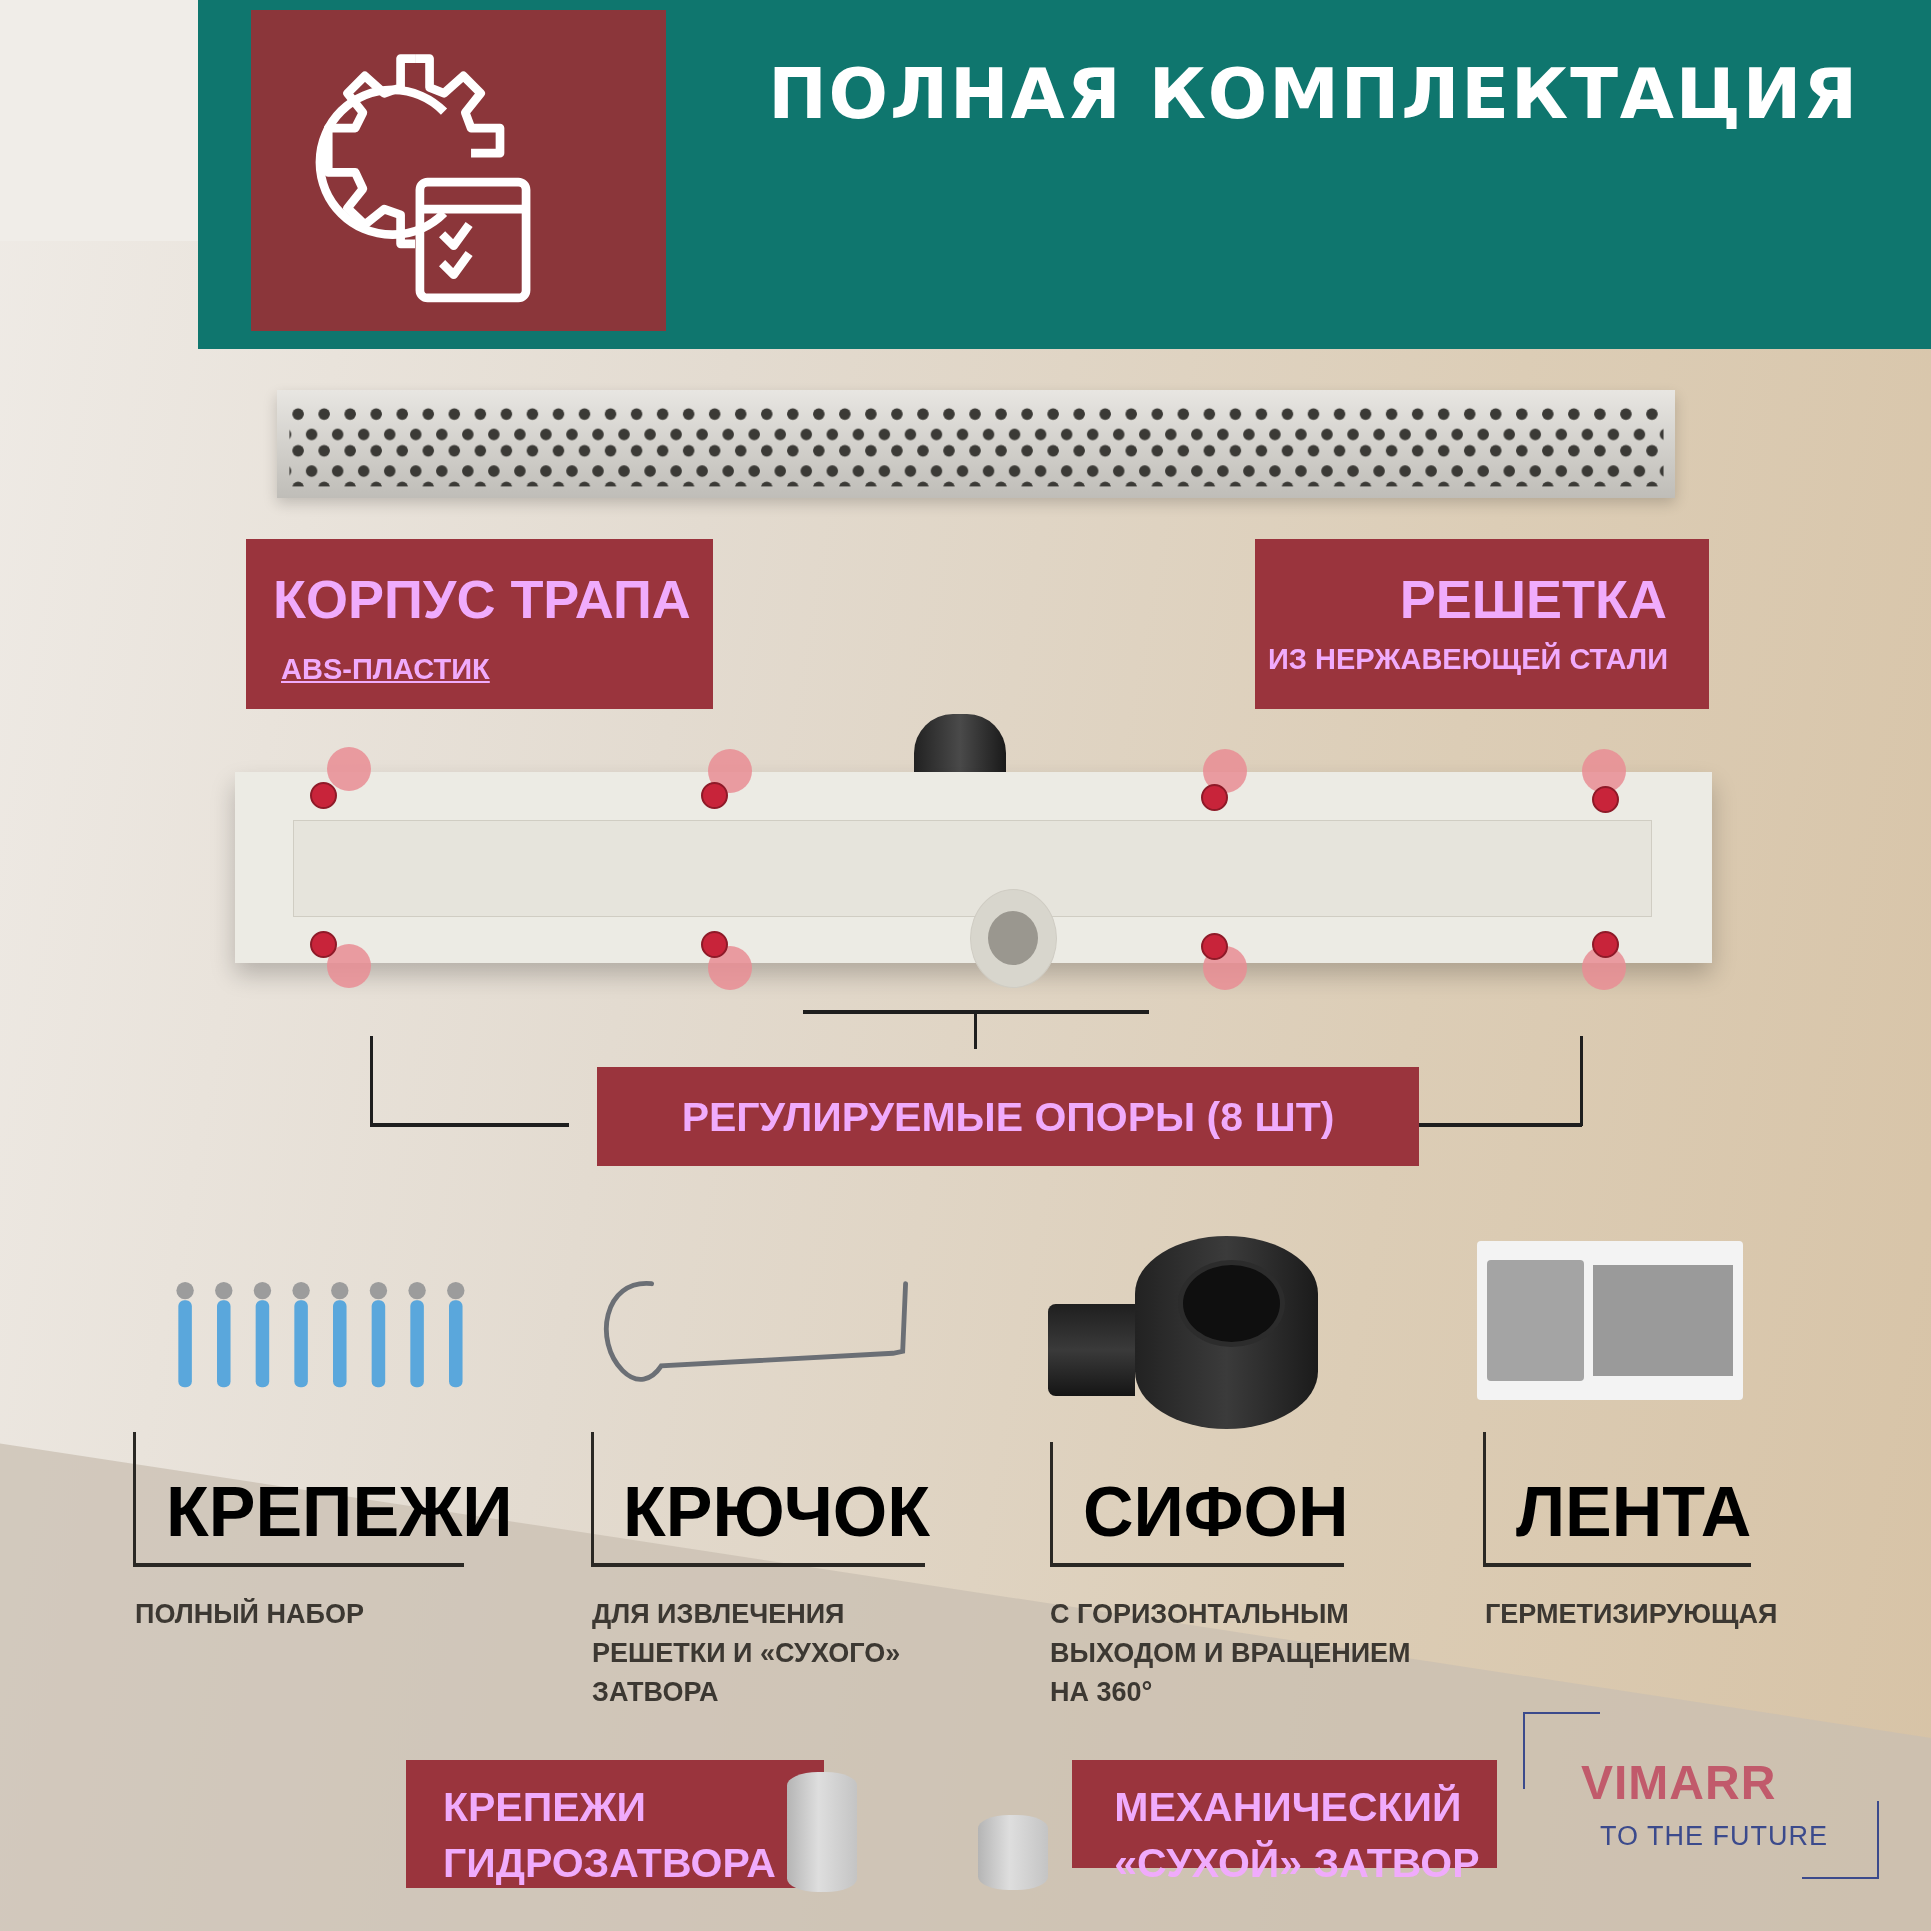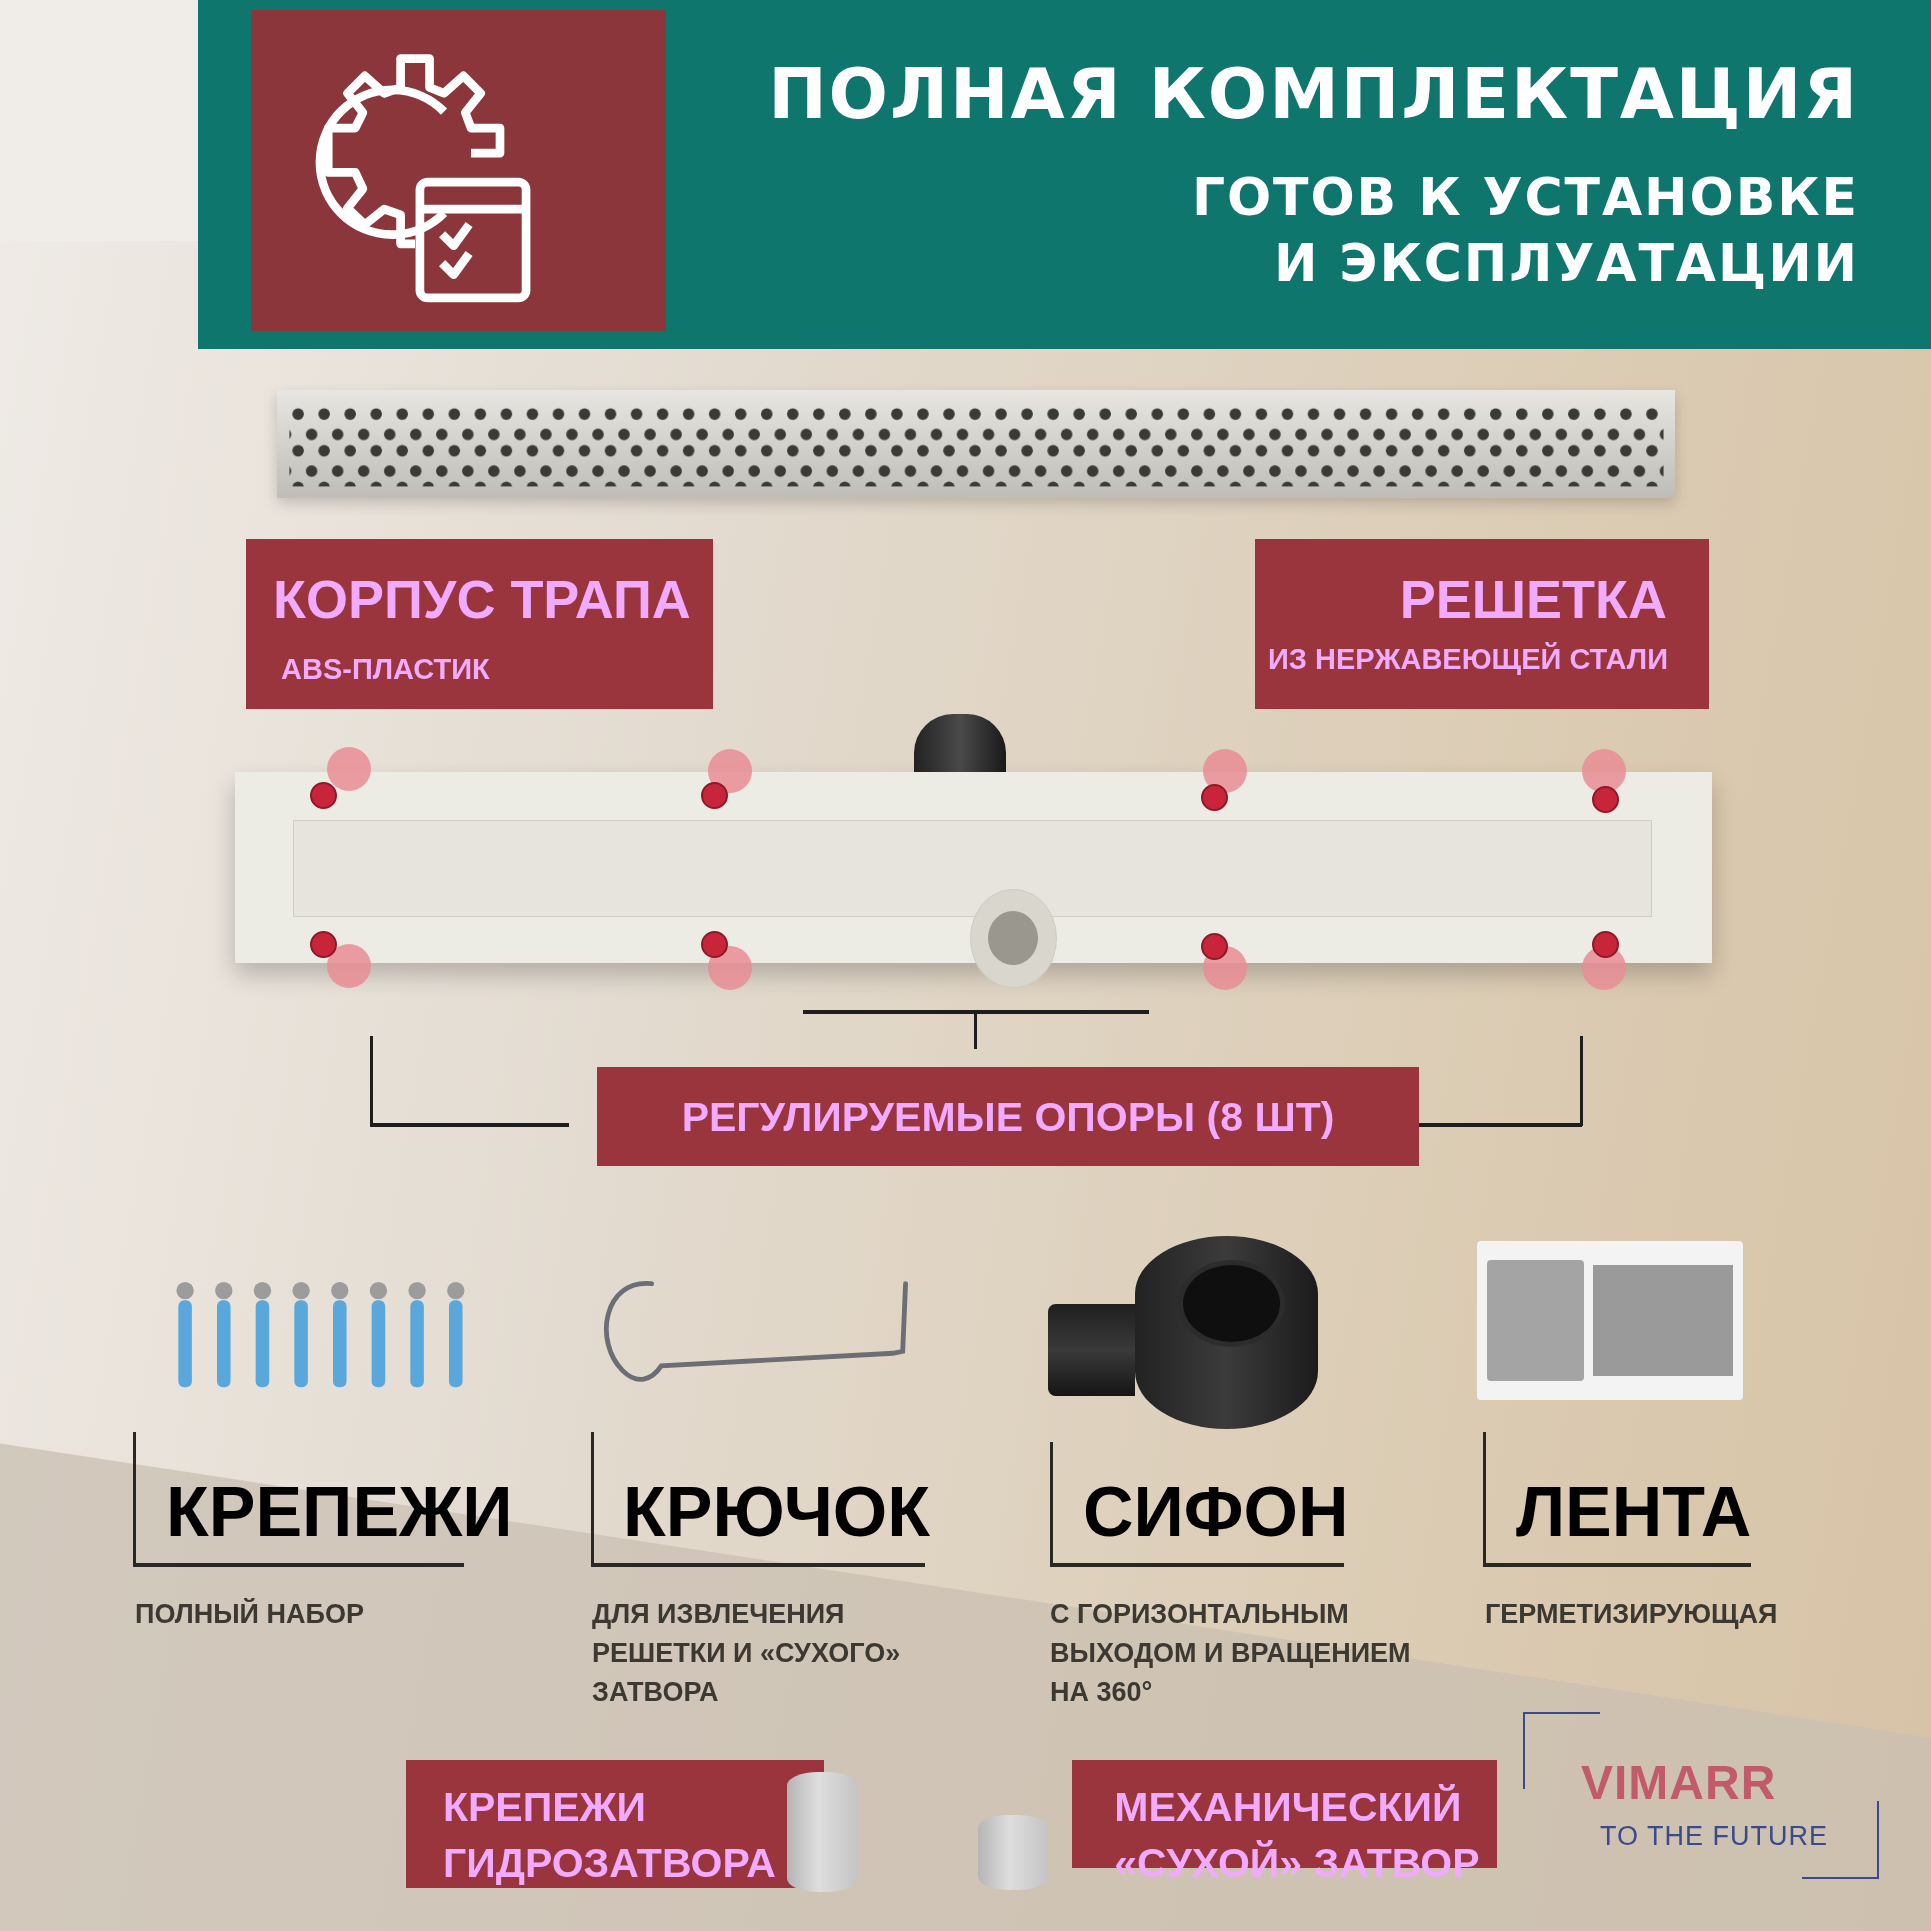--- a/index.html
+++ b/index.html
@@ -14,21 +14,21 @@
           font-family:"DejaVu Sans",sans-serif;letter-spacing:1.9px;}
   .t1{top:53px;font-size:70px;}
   .t2{top:164px;font-size:52px;line-height:66px;}
   .grate{left:277px;top:390px;width:1398px;height:108px;
          background:linear-gradient(180deg,#e8e6e2 0%,#cfcdc8 60%,#bfbdb8 100%);
          box-shadow:0 5.8px 13.5px rgba(0,0,0,.18);}
   .grate svg{position:absolute;left:0;top:0;}
   .redlabel{background:#9a343d;color:#f0abfc;}
   .lbl-body{left:246px;top:539px;width:467px;height:170px;}
   .lbl-body .big{position:absolute;left:27px;top:29px;font-size:54px;font-weight:bold;}
-  .lbl-body .small{position:absolute;left:35px;top:114px;font-size:29px;font-weight:bold;}
+  .lbl-body .small{position:absolute;left:35px;top:114px;font-size:29px;font-weight:bold;text-decoration:underline;}
   .lbl-grate{left:1255px;top:539px;width:454px;height:170px;}
   .lbl-grate .big{position:absolute;right:42px;top:29px;font-size:54px;font-weight:bold;}
   .lbl-grate .small{position:absolute;right:41px;top:104px;font-size:29px;font-weight:bold;}
   .drainbody{left:235px;top:772px;width:1477px;height:191px;background:#ecebe4;
              box-shadow:0 11.6px 23px rgba(0,0,0,.22);}
   .drainbody .channel{position:absolute;left:58px;top:48px;width:1357px;height:95px;
              background:#e6e4dc;border:1px solid #d0cdc3;}
   .outlet{left:914px;top:714px;width:92px;height:60px;background:linear-gradient(90deg,#222,#4a4a4a,#1a1a1a);border-radius:39px 39px 0 0;}
   .drainhole{position:absolute;left:676px;top:68px;width:85px;height:97px;border-radius:50%;
              background:#d8d6cd;border:1.9px solid #cfccc3;}
@@ -67,24 +67,20 @@
         <path d="M170,50 L155,50 L155,80 L138,86 L118,68 L100,86 L116,106 L108,122 L80,122 L80,168 L108,168 L116,185 L100,205 L118,222 L138,206 L155,212 L155,242 L170,242"></path>
         <path d="M200,210 A75,75 0 1 1 200,105"></path>
         <rect x="175" y="178" width="110" height="120" rx="8"></rect>
         <line x1="175" y1="206" x2="285" y2="206"></line>
         <polyline points="198,232 210,244 226,222"></polyline>
         <polyline points="198,262 210,274 226,252"></polyline>
       </g>
     </svg>
   </div>
   <div class="htitle t1">ПОЛНАЯ КОМПЛЕКТАЦИЯ</div>
-  <div class="htitle t2">
-    <div>ГОТОВ К УСТАНОВКЕ</div>
-    <div>И ЭКСПЛУАТАЦИИ</div>
-  </div>
 </div>
 
 <div class="abs grate">
   <svg width="1398" height="108" viewBox="0 0 1448 112">
     <defs>
       <pattern id="holes" x="0" y="0" width="27" height="38" patternUnits="userSpaceOnUse">
         <circle cx="8" cy="8" r="6" fill="#3b3a36"></circle>
         <circle cx="21" cy="25" r="6" fill="#3b3a36"></circle>
       </pattern>
     </defs>

